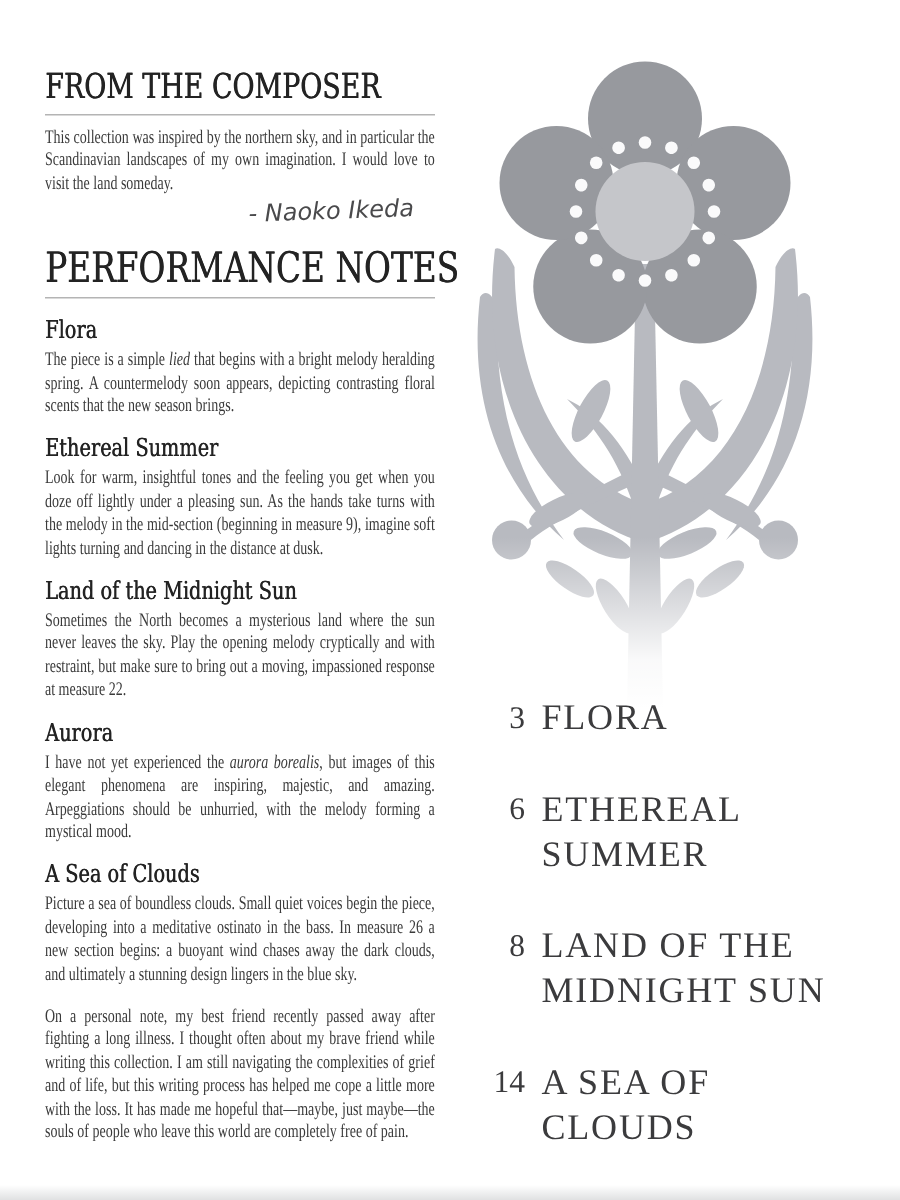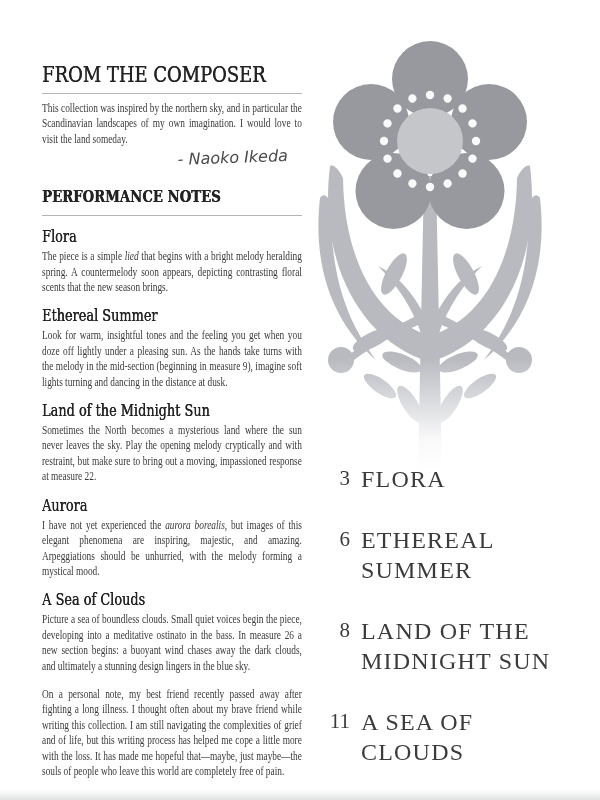--- a/index.html
+++ b/index.html
@@ -1,26 +1,26 @@
 <!DOCTYPE html>
 <html><head>
 <meta charset="utf-8">
 <style>
   html,body{margin:0;padding:0;background:#ffffff;}
   .page{position:relative;width:600px;height:800px;background:#ffffff;overflow:hidden;
         font-family:"Liberation Serif",serif;}
 
   
-  .left-col{position:absolute;left:42px;top:46px;width:260px;margin-top:16px;}
+  .left-col{position:absolute;left:30px;top:46px;width:260px;}
 
   .rule-head{border-bottom:1px solid #b4b4b4;padding-bottom:6px;margin:0 0 2px 0;}
   .cond{display:inline-block;transform:scale(0.78,1);transform-origin:0 60%;white-space:nowrap;
         font-family:"DejaVu Serif",serif;color:#232323;text-shadow:0.4px 0 0 currentColor;}
   h1.head{margin:0;font-size:23px;font-weight:normal;line-height:24px;}
-  h1.head2{margin:15px 0 0 0;font-size:17px;font-weight:bold;line-height:24px;}
+  h1.head2{margin:15px 0 0 0;font-size:28px;font-weight:normal;line-height:24px;}
   h3.sub{margin:12px 0 0 0;font-size:16.5px;font-weight:normal;line-height:18px;}
 
   .body{width:356px;transform:scale(0.73,1);transform-origin:0 0;
         font-family:"Liberation Serif",serif;font-size:12.8px;line-height:15.4px;
         text-align:justify;color:#3a3a3a;margin:3px 0 0 0;}
   .body i{font-style:italic;}
   p.first{margin-top:7px;}
   p.closing{margin-top:13px;}
 
   .signature{margin-top:3px;text-align:right;padding-right:14px;
@@ -158,19 +158,19 @@
       </div>
       <div class="toc-item">
         <div class="toc-num">6</div>
         <div class="toc-title">ETHEREAL SUMMER</div>
       </div>
       <div class="toc-item">
         <div class="toc-num">8</div>
         <div class="toc-title">LAND OF THE MIDNIGHT SUN</div>
       </div>
       <div class="toc-item">
-        <div class="toc-num">11</div>
+        <div class="toc-num">14</div>
         <div class="toc-title">A SEA OF CLOUDS</div>
       </div>
     </div>
 
   <div class="bottom-edge"></div>
 </div>
 
 </body></html>

